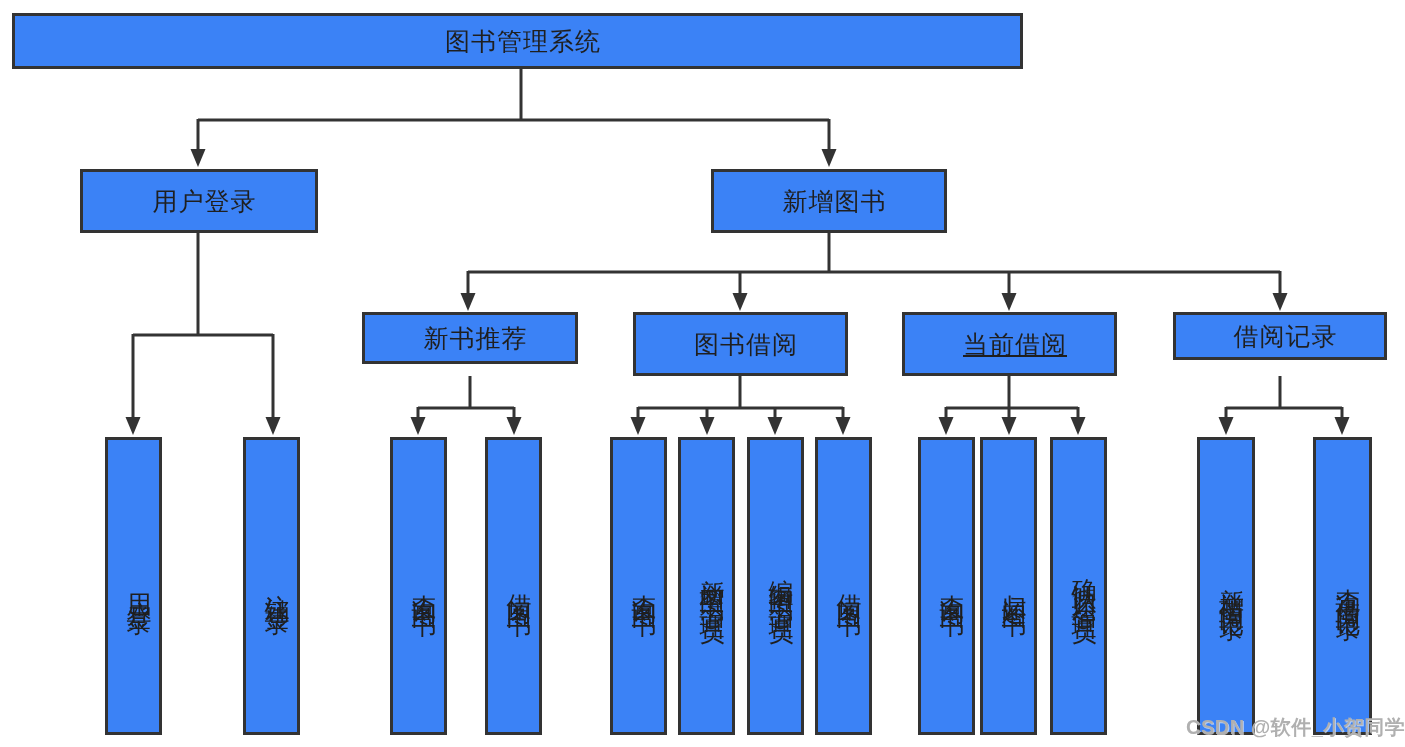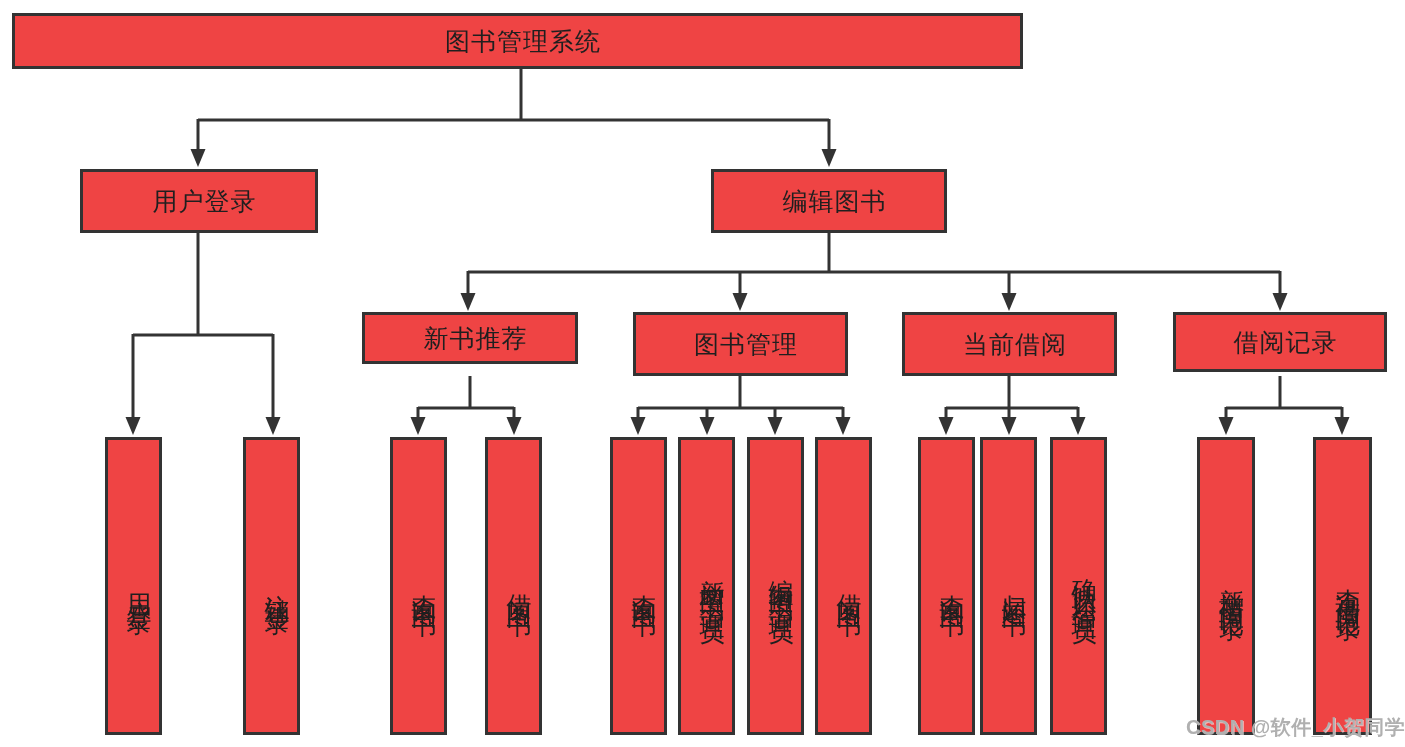--- a/index.html
+++ b/index.html
@@ -22,21 +22,21 @@
     fill: none;
   }
   #connectors polygon {
     fill: var(--line, #333333);
     stroke: none;
   }
   .node {
     position: absolute;
     box-sizing: border-box;
     border: 3px solid var(--line, #333333);
-    background: #ef4444;
+    background: #3b82f6;
     display: flex;
     align-items: center;
     justify-content: center;
     color: var(--text, #1f1f1f);
     z-index: 2;
     padding-left: 11px;
   }
   .node.h {
     font-size: 25px;
     letter-spacing: 1px;
@@ -134,33 +134,33 @@
   </svg>
 
   <div class="node h" style="left:12px; top:13px; width:1011px; height:56px;">
     <span>图书管理系统</span>
   </div>
 
   <div class="node h" style="left:80px; top:169px; width:238px; height:64px;">
     <span>用户登录</span>
   </div>
   <div class="node h" style="left:711px; top:169px; width:236px; height:64px;">
-    <span>编辑图书</span>
+    <span>新增图书</span>
   </div>
 
   <div class="node h" style="left:362px; top:312px; width:216px; height:52px;">
     <span>新书推荐</span>
   </div>
   <div class="node h" style="left:633px; top:312px; width:215px; height:64px;">
-    <span>图书管理</span>
-  </div>
-  <div class="node h" style="left:902px; top:312px; width:215px; height:64px;">
+    <span>图书借阅</span>
+  </div>
+  <div class="node h" style="left:902px; top:312px; width:215px; height:64px;text-decoration:underline;">
     <span>当前借阅</span>
   </div>
-  <div class="node h" style="left:1173px; top:312px; width:214px; height:60px;">
+  <div class="node h" style="left:1173px; top:312px; width:214px; height:48px;">
     <span>借阅记录</span>
   </div>
 
   <div class="node leaf" style="left:105px;">
     <span class="vtext">用户登录</span>
   </div>
   <div class="node leaf" style="left:243px;">
     <span class="vtext">注销登录</span>
   </div>
 

